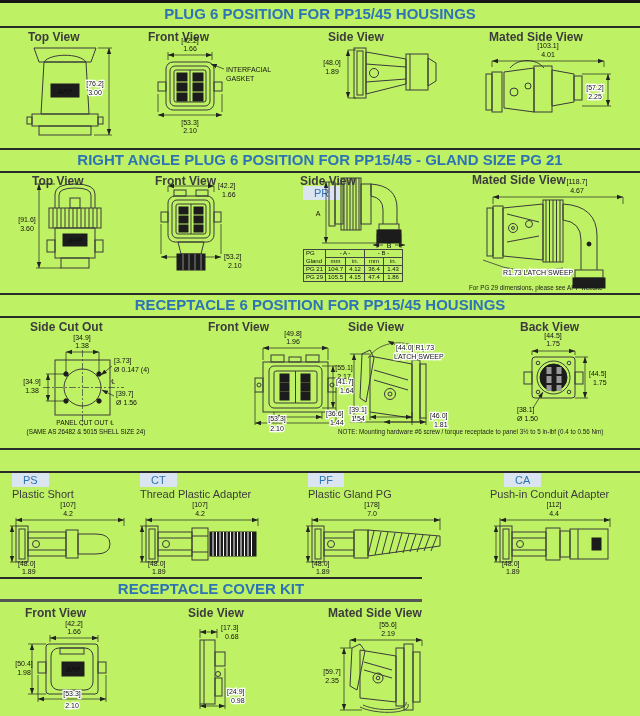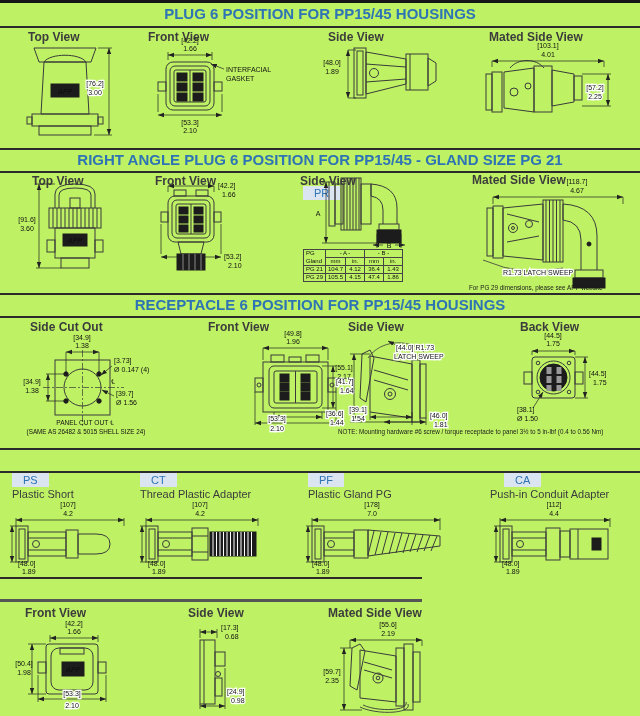--- a/index.html
+++ b/index.html
@@ -539,20 +539,21 @@
       <rect x="68" y="31" width="10" height="26"></rect>
       <rect x="78" y="29" width="38" height="30"></rect>
       <path d="M86,29 V59"></path>
       <rect x="100" y="38" width="9" height="12" class="dk"></rect>
     </g>
     <text x="10" y="66">[48.0]</text>
     <text x="14" y="74">1.89</text>
   </svg>
 
   <div class="rule" style="top:577px;width:422px"></div>
+  <div class="title" style="top:580px;width:422px">RECEPTACLE COVER KIT</div>
   <div class="rule" style="top:599px;width:422px;height:2.5px;background:#555"></div>
 
   <div class="vlabel" style="left:25px;top:606px">Front View</div>
   <div class="vlabel" style="left:188px;top:606px">Side View</div>
   <div class="vlabel" style="left:328px;top:606px">Mated Side View</div>
 
   <svg class="fig" style="left:12px;top:618px" width="118" height="98" viewBox="0 0 118 98">
     <text x="62" y="8" text-anchor="middle">[42.2]</text>
     <text x="62" y="16" text-anchor="middle">1.66</text>
     <g class="dim">

